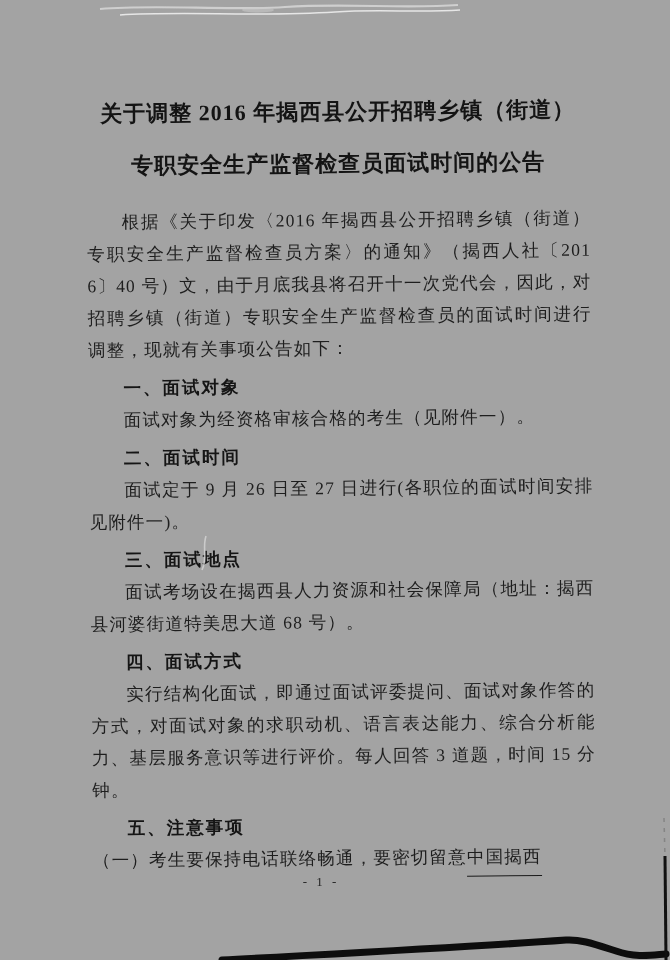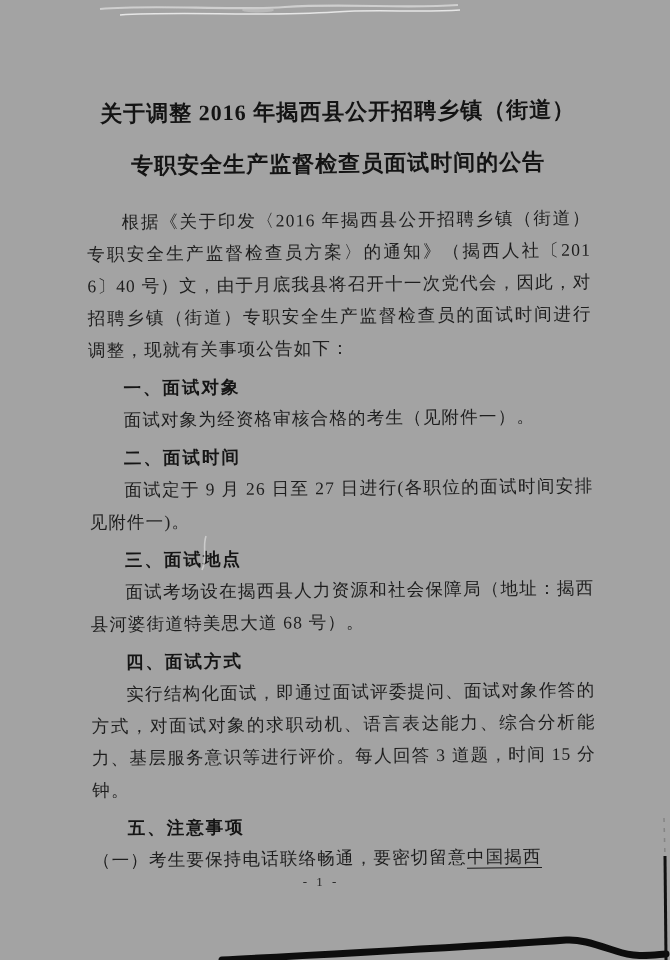--- a/index.html
+++ b/index.html
@@ -24,21 +24,21 @@
   .para {
     margin:0; font-size:17.5px; line-height:32px; letter-spacing:1.2px;
     text-align:justify; word-break:break-all; color:#1e1e1e;
   }
   .indent { text-indent:2em; }
   .sec-heading {
     margin-top:6px; font-size:17.5px; line-height:32px; font-weight:bold;
     font-family:"Liberation Sans","DejaVu Sans",sans-serif;
     letter-spacing:2px; text-indent:2em; color:#151515;
   }
-  .u-part { border-bottom:1.6px solid #1a1a1a; padding-bottom:1px; }
+  .u-part { border-bottom:1.6px solid #1a1a1a; padding-bottom:8px;font-family:Liberation Mono, monospace; }
   .footer {
     position:absolute; left:0; right:0; top:874px;
     text-align:center; font-size:13px; letter-spacing:3px;
     color:#242424; transform:translateX(-14px);
   }
   .artifacts { position:absolute; top:0; left:0; pointer-events:none; }
 </style>
 </head>
 <body>
 

